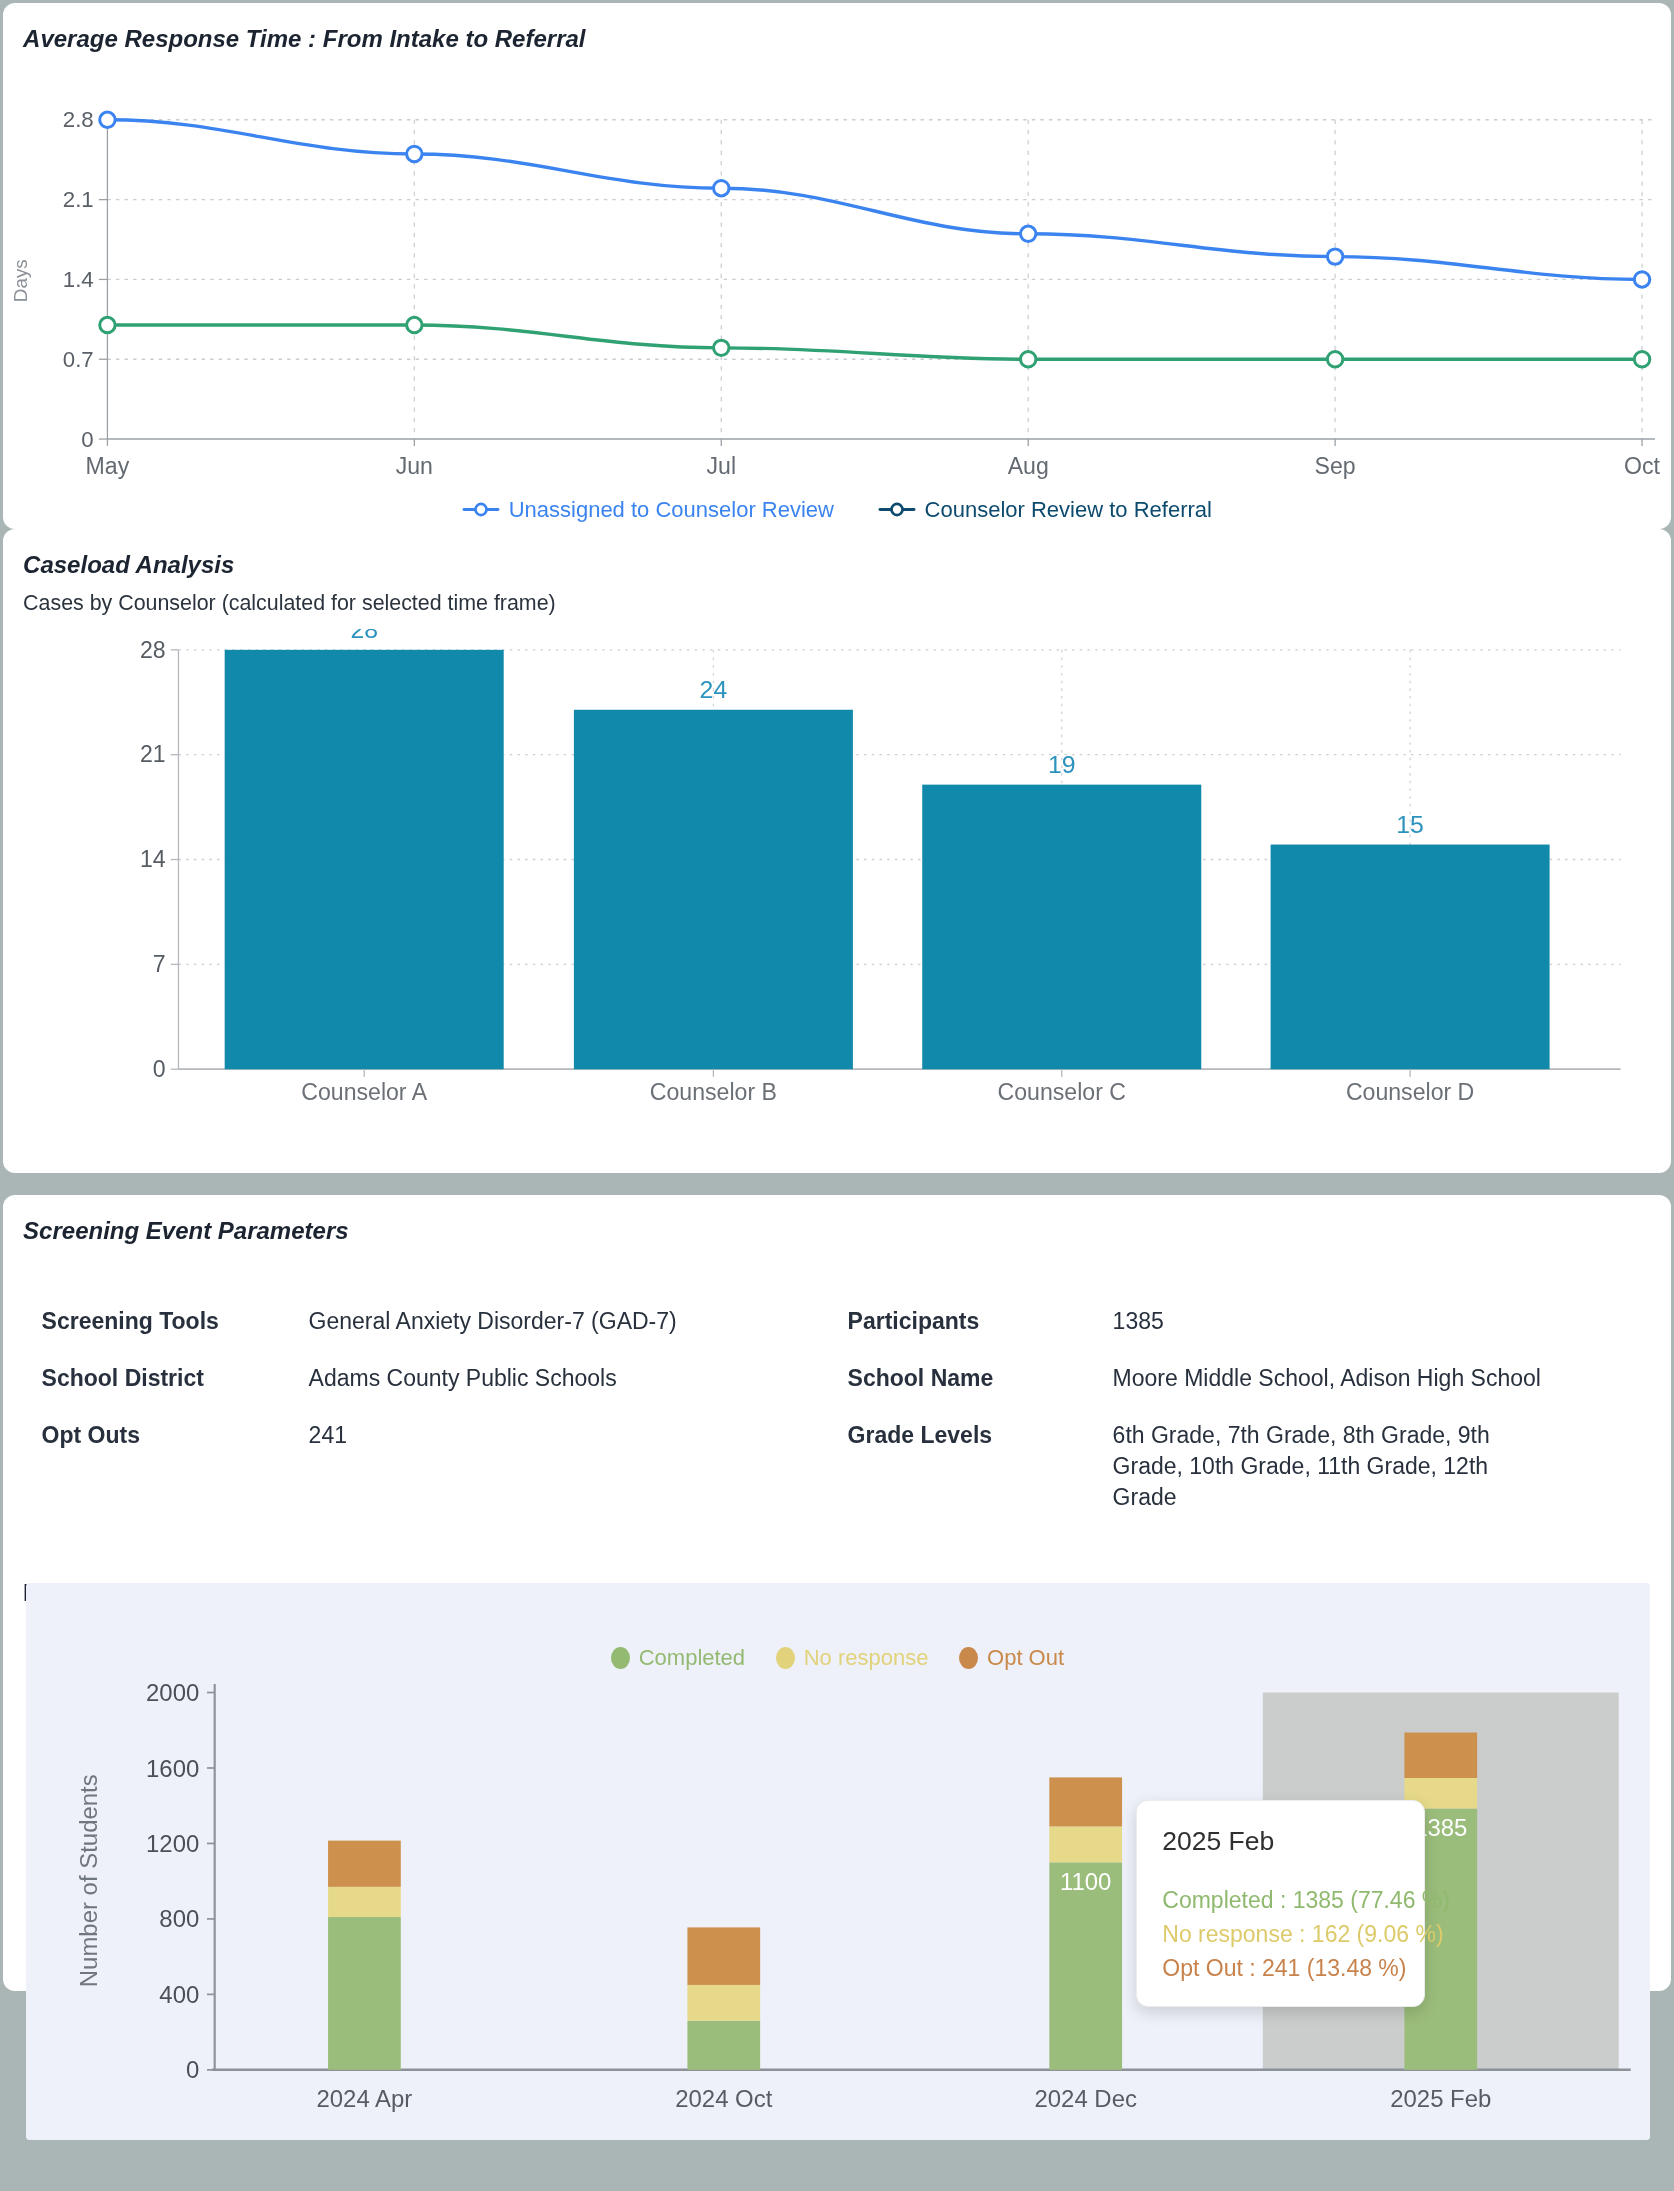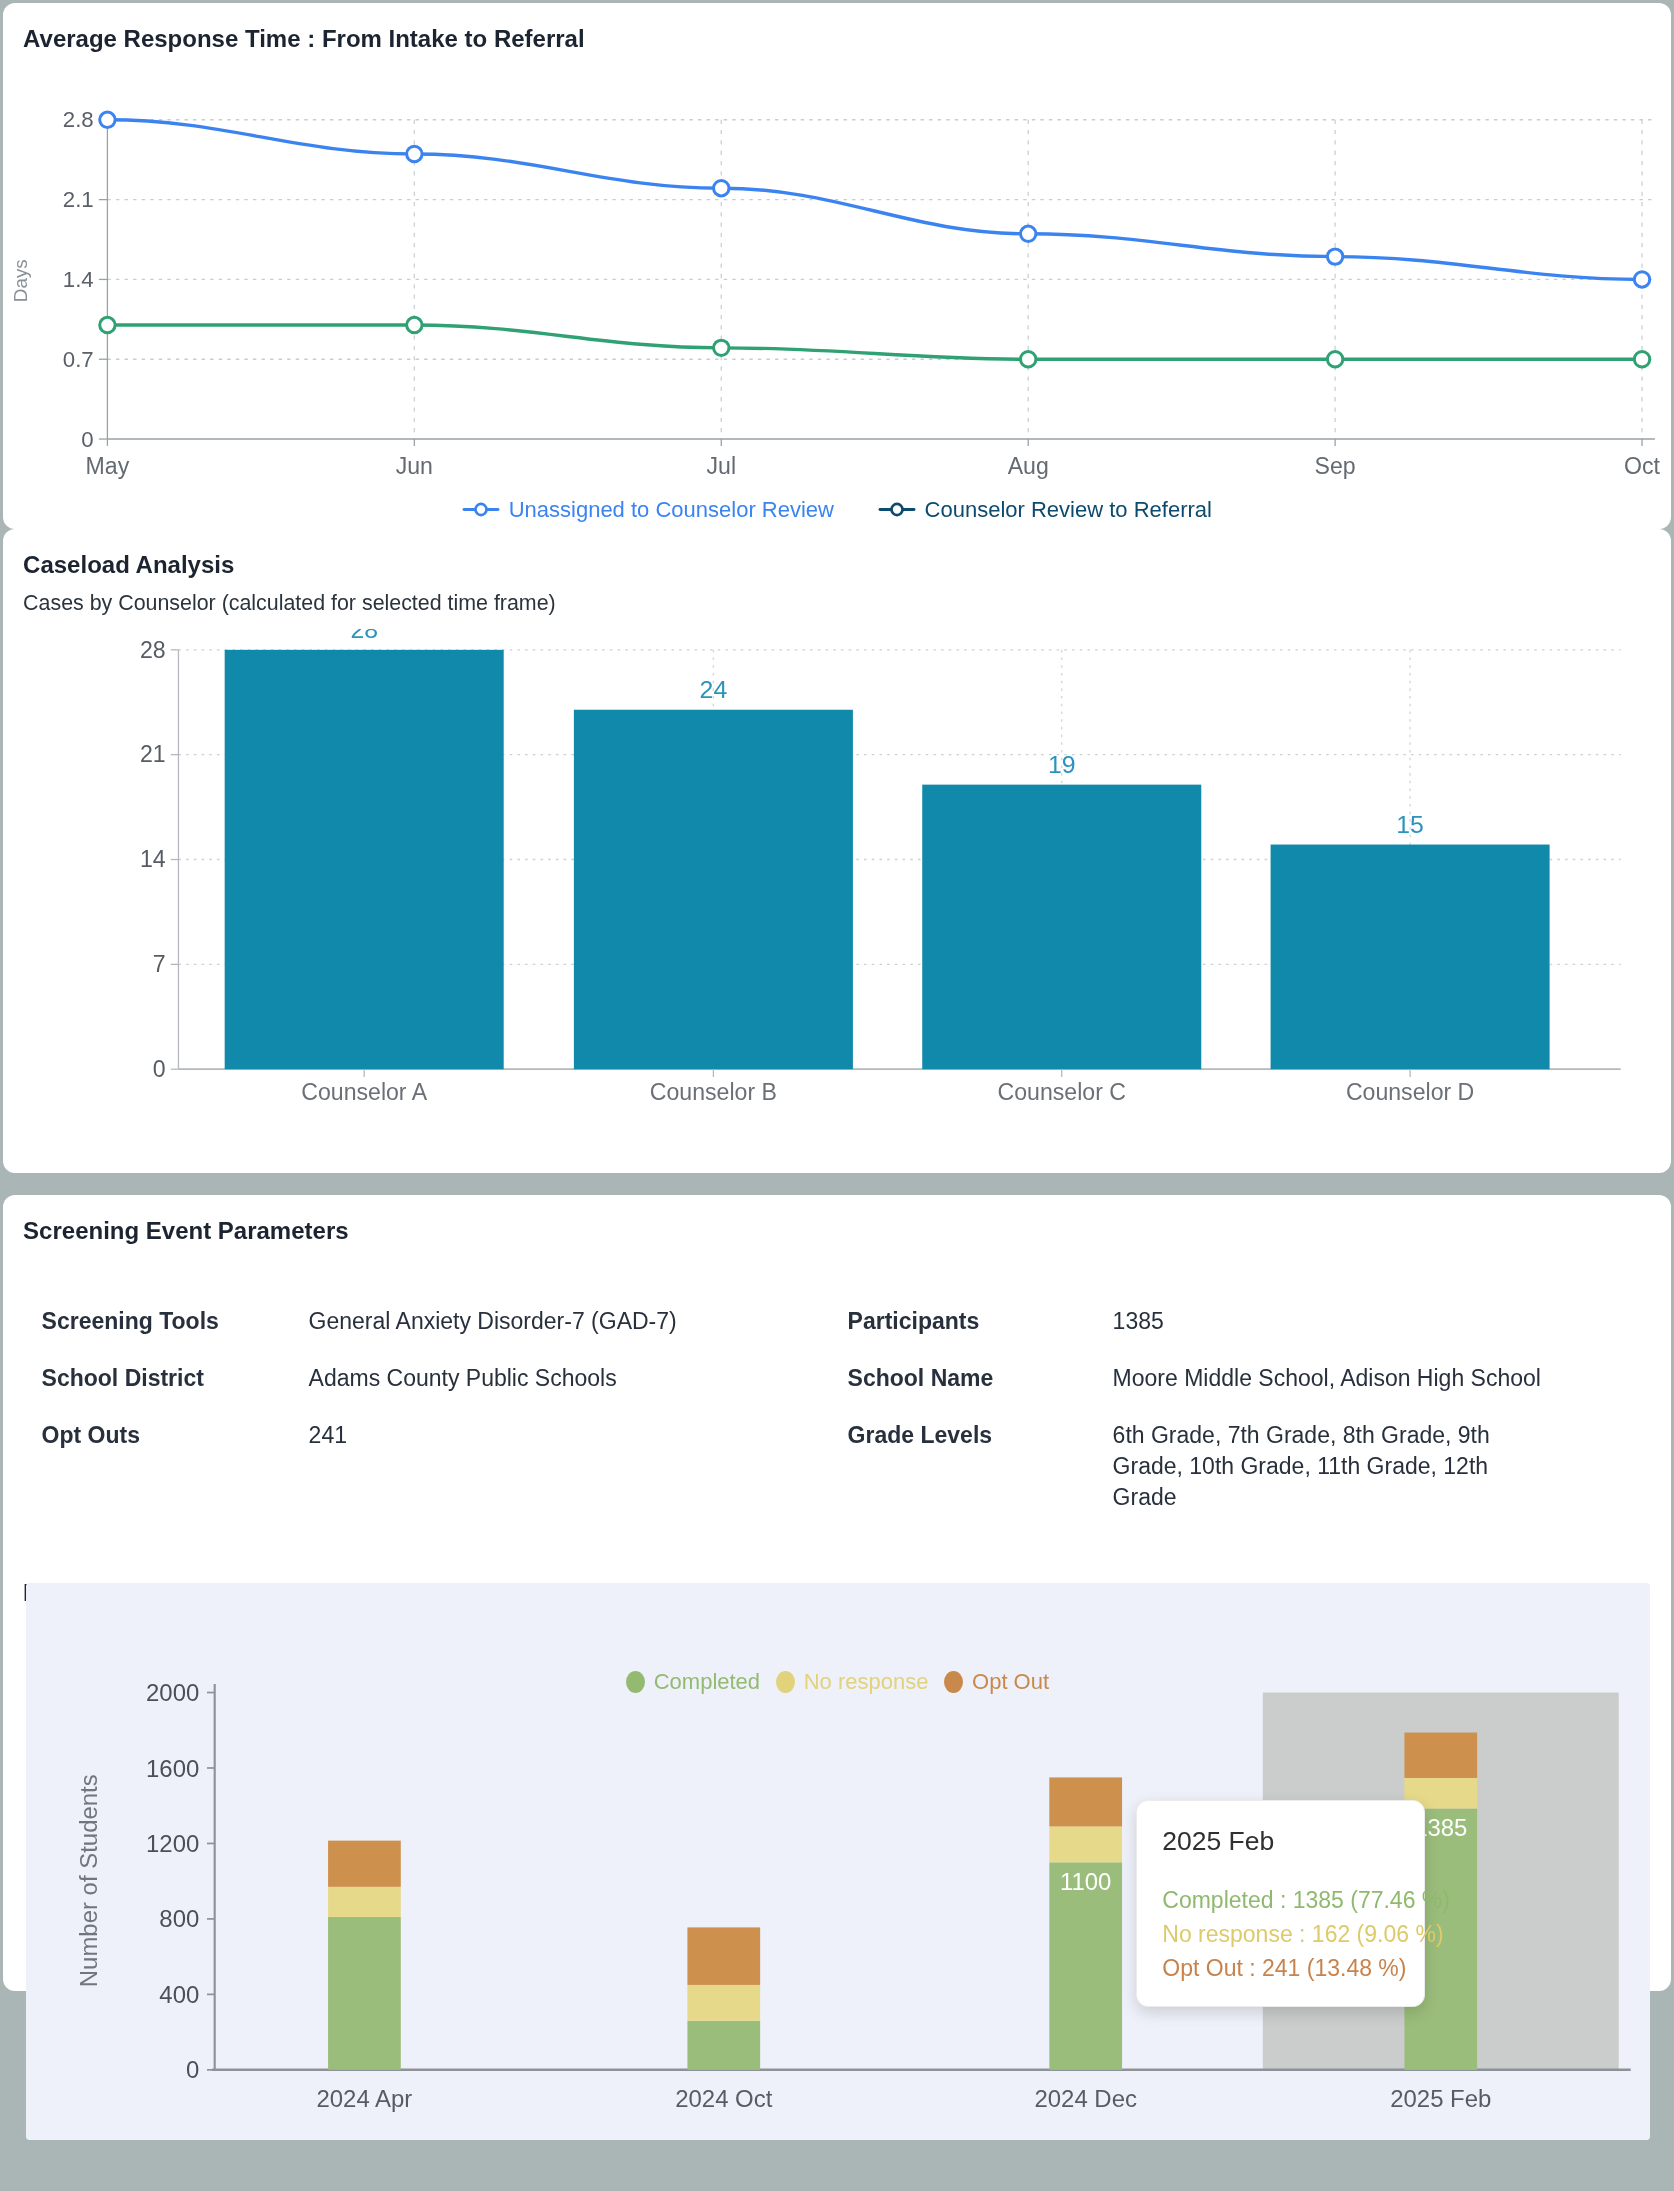--- a/index.html
+++ b/index.html
@@ -15,21 +15,21 @@
     border-radius:12px;
     margin:0 2.6px;
     position:relative;
     box-sizing:border-box;
   }
   .card1{margin-top:2.6px;height:526px;}
   .card2{height:644px;}
   .card3{margin-top:22px;height:796px;}
   .card-title{
     margin:0;padding:22px 0 0 20.5px;
-    font-size:24px;font-weight:700;color:#1b2430;
+    font-size:24px;font-weight:700;color:#1b2430;font-style:italic;
   }
   .card-sub{
     margin:0;padding:12px 0 0 20.5px;
     font-size:21.4px;font-weight:400;color:#2b333d;
   }
   svg{display:block;}
   #line-svg{width:1669px;height:428px;margin-top:12px;}
   #caseload-svg{width:1669px;height:497px;margin-top:13.7px;}
   .legend{display:flex;justify-content:center;align-items:center;gap:44px;}
   .line-legend{margin-top:0;height:34px;}
@@ -56,21 +56,21 @@
   .panel{
     position:absolute;
     left:23px;top:388px;
     width:1624px;height:557px;
     background:#eef1f9;
     border-radius:3.4px;
   }
   #part-svg{width:1624px;height:557px;}
   .part-legend{
     position:absolute;left:0;top:58px;width:100%;
-    height:34px;gap:16px;font-size:23px;margin-top:24px;
+    height:34px;gap:31px;font-size:23px;
   }
   .dot{width:19px;height:22px;border-radius:50%;background:currentColor;display:inline-block;}
   .tooltip{
     position:absolute;left:1110px;top:217px;
     width:289px;min-height:175px;box-sizing:border-box;
     background:#ffffff;border-radius:12px;
     border:0.9px solid #ececec;
     box-shadow:0 5.1px 15.4px rgba(0,0,0,0.14);
     padding:20.5px 24px;
     z-index:5;

